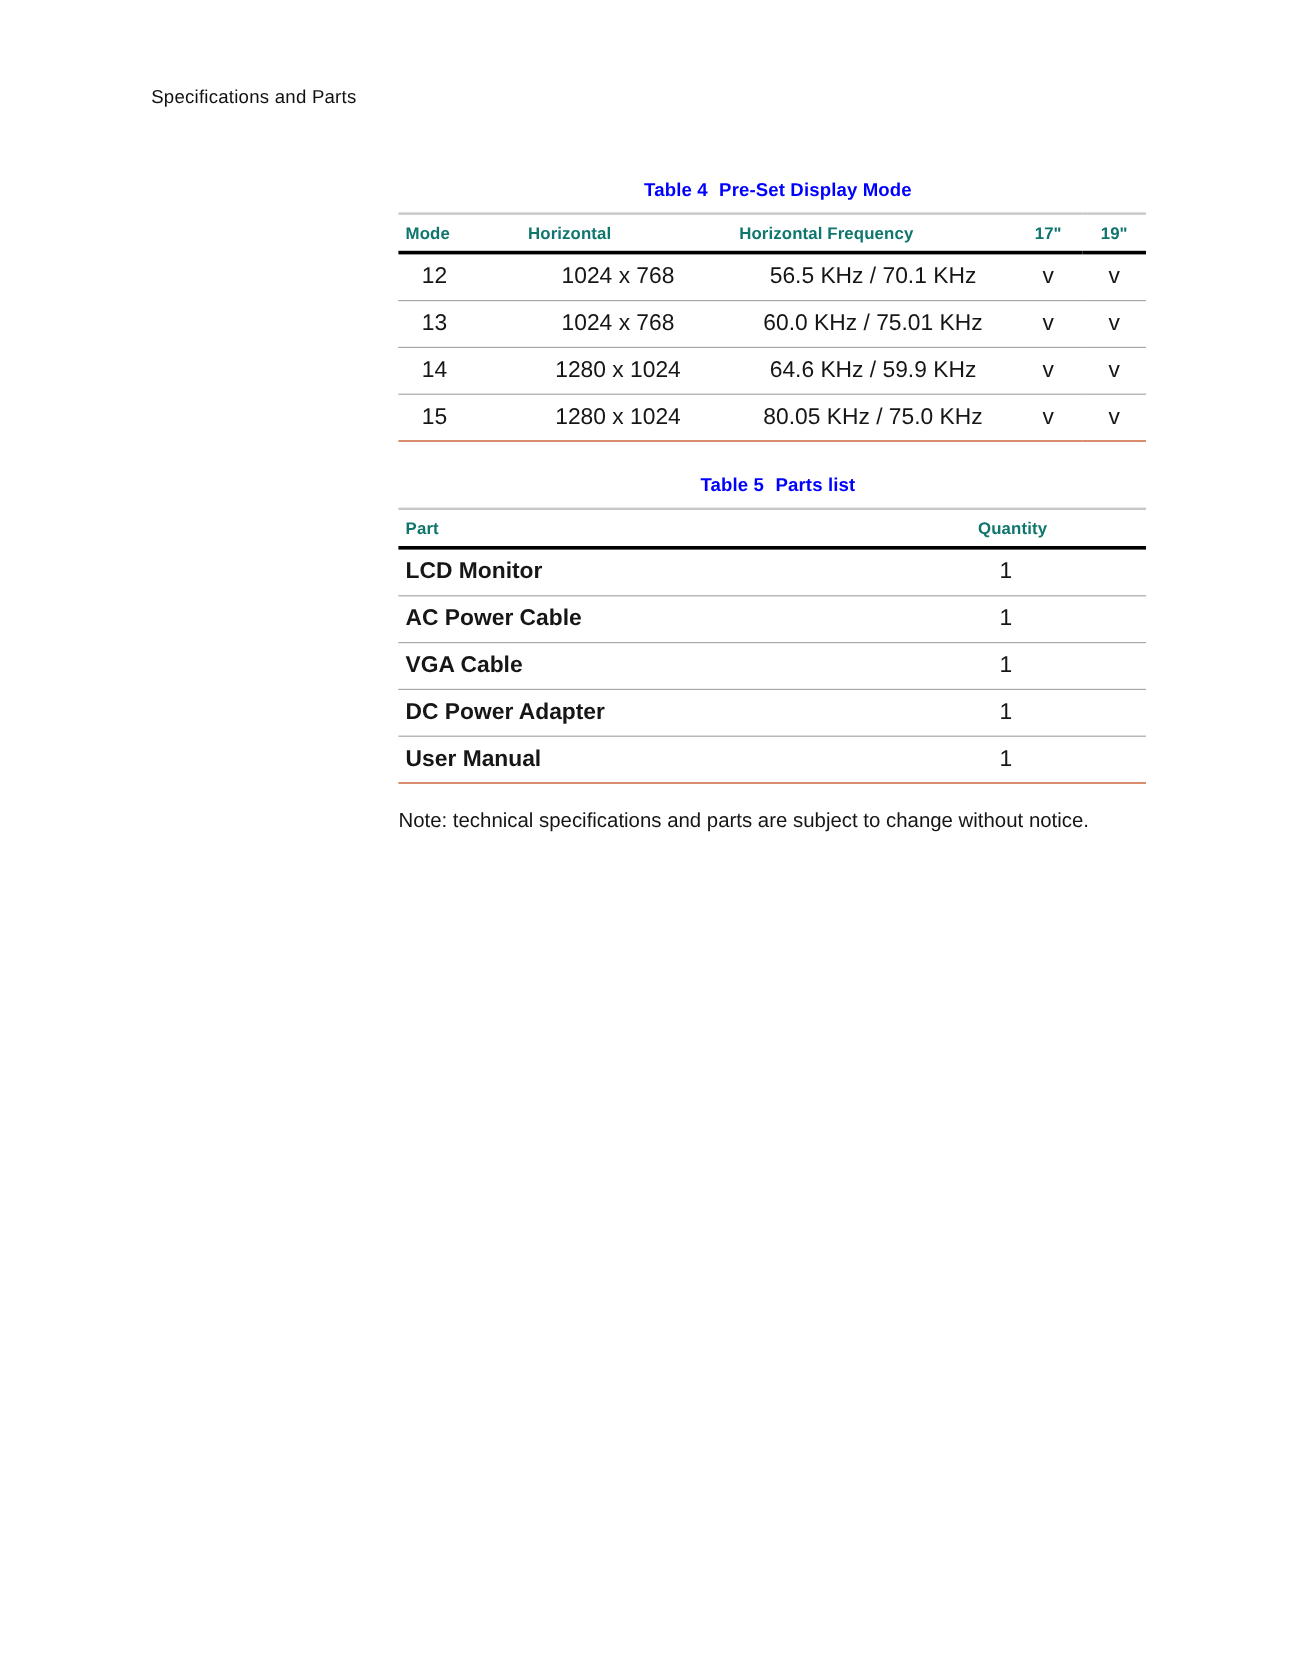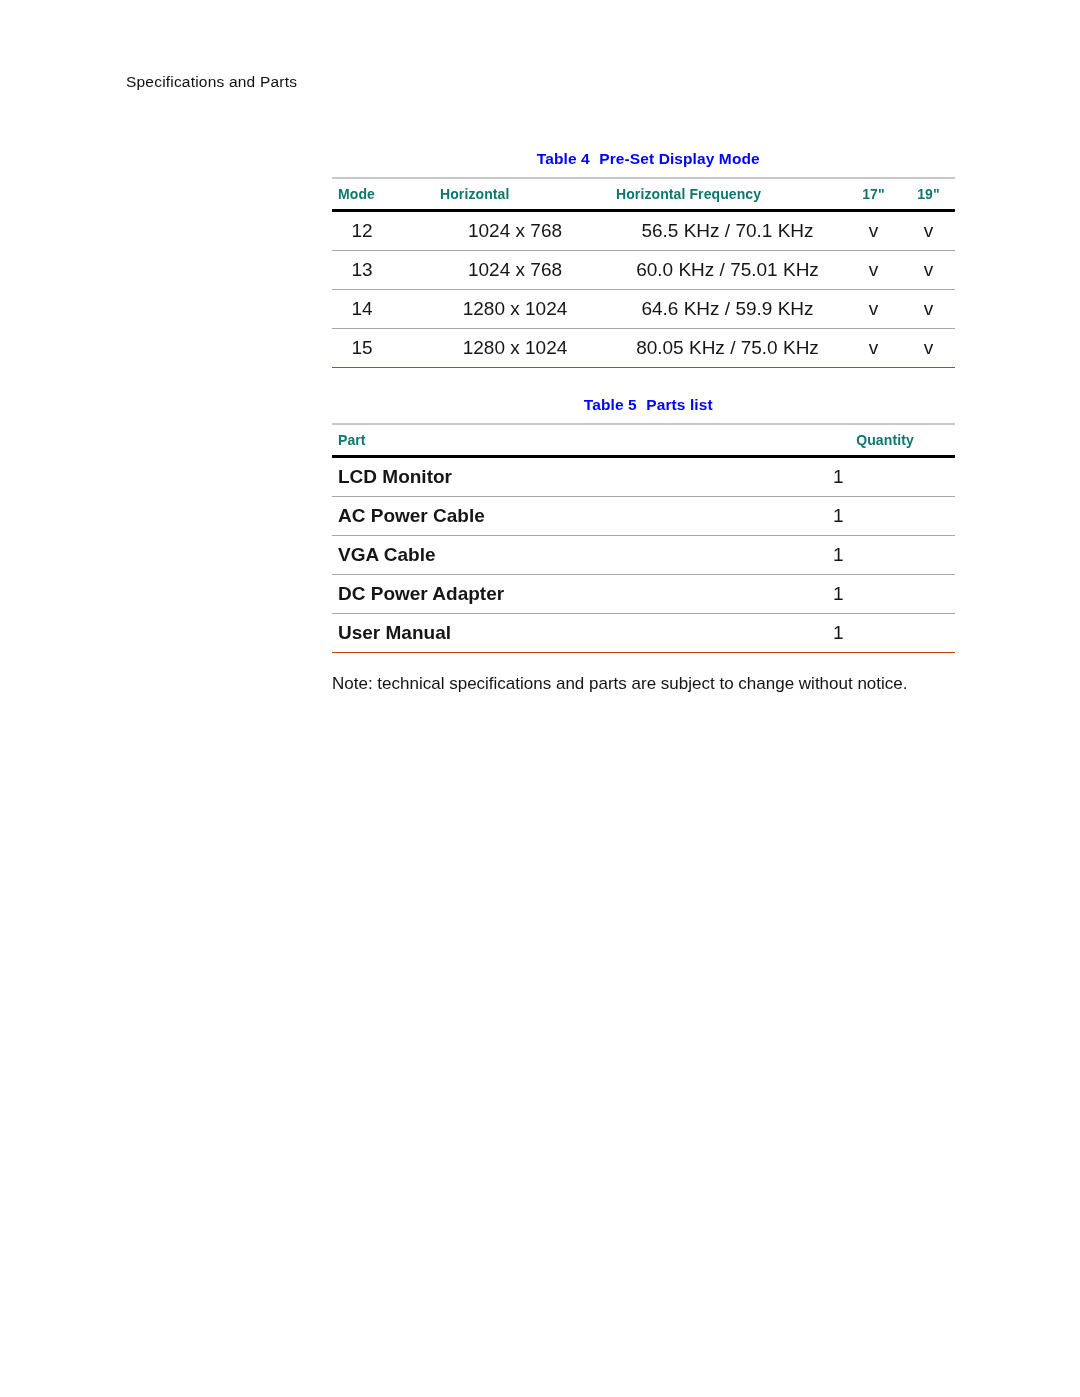--- a/index.html
+++ b/index.html
@@ -99,21 +99,21 @@
   #table-4 td.d-mode { text-align: center; padding-right: 28px; }
   #table-4 td.d-res  { text-align: center; }
   #table-4 td.d-freq { text-align: center; }
   #table-4 td.d-chk  { text-align: center; }
 
   
   #table-5 col.c-part { width: 478px; }
   #table-5 col.c-qty  { width: 145px; }
 
   #table-5 th.h-part { text-align: left; padding-left: 6px; }
-  #table-5 th.h-qty  { text-align: center; padding-left: 5px; }
+  #table-5 th.h-qty  { text-align: left; padding-left: 5px; }
   #table-5 td.d-part { text-align: left; padding-left: 6px; font-weight: bold; }
   #table-5 td.d-qty  { text-align: left; padding-left: 23px; }
 
   .table-note {
     position: absolute;
     left: 332px;
     top: 674px;
     font-size: 17px;
     color: #151515;
     white-space: nowrap;

